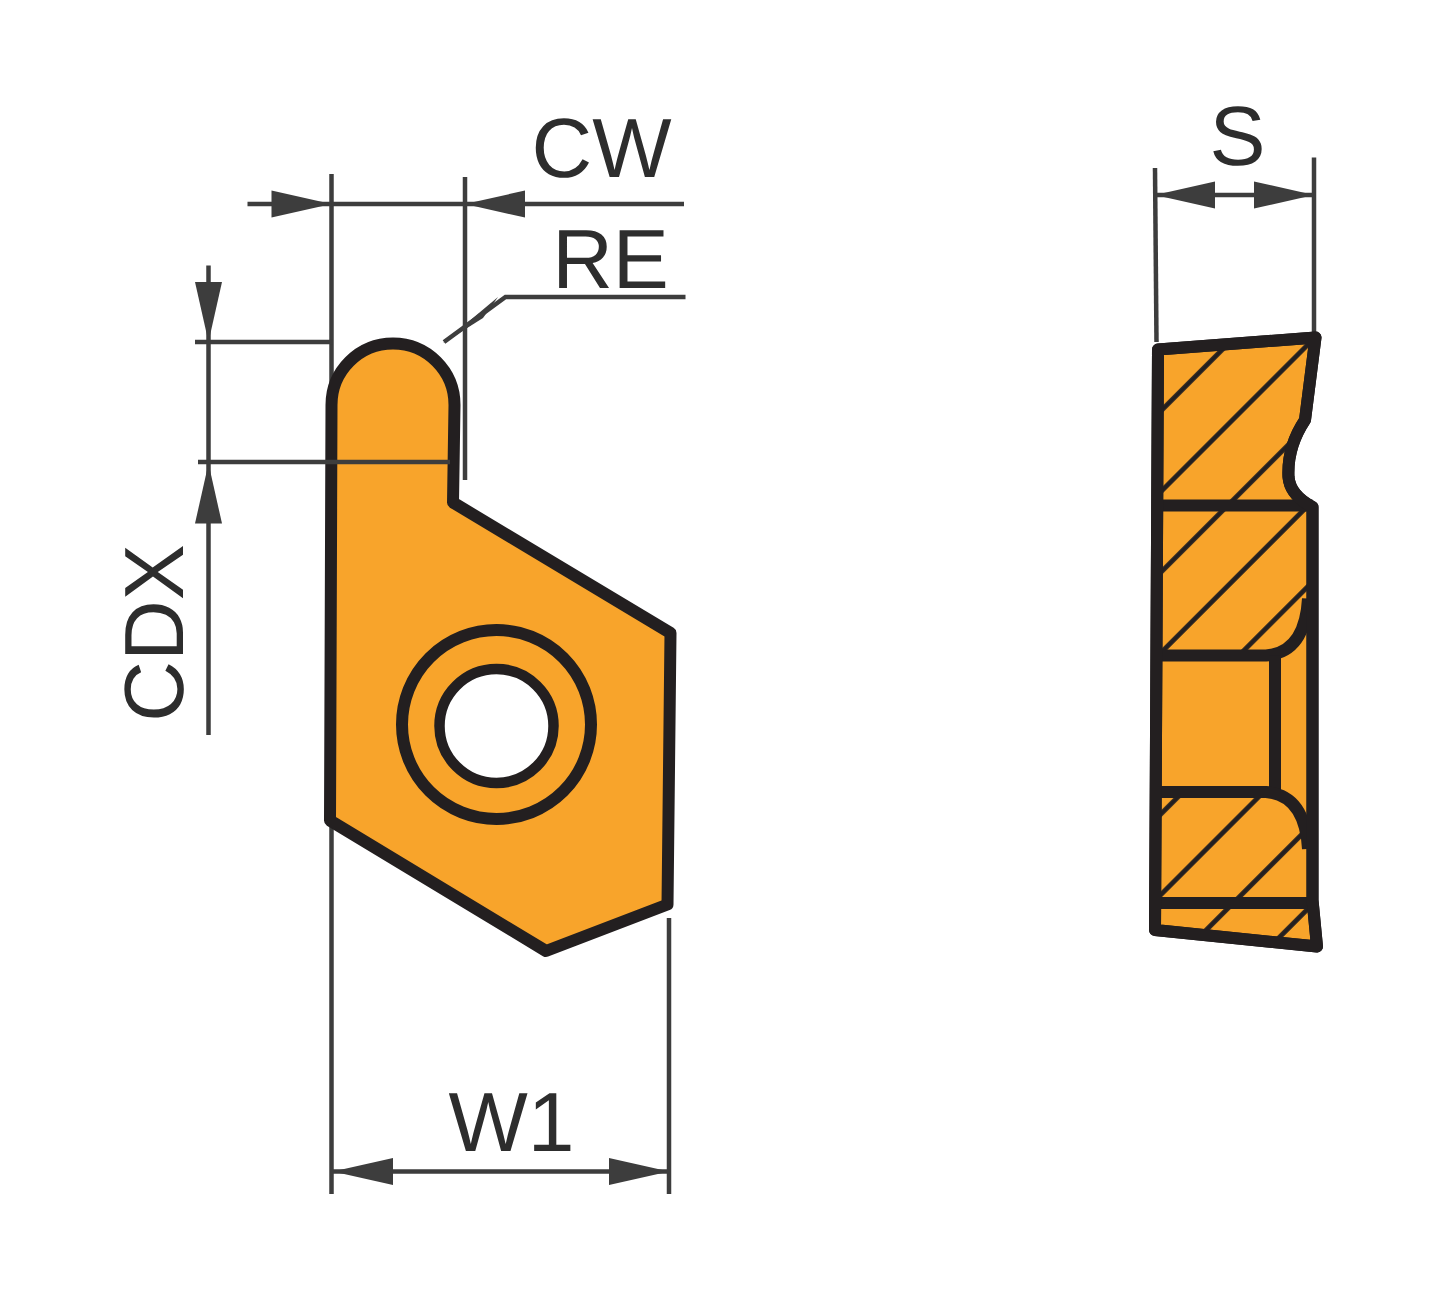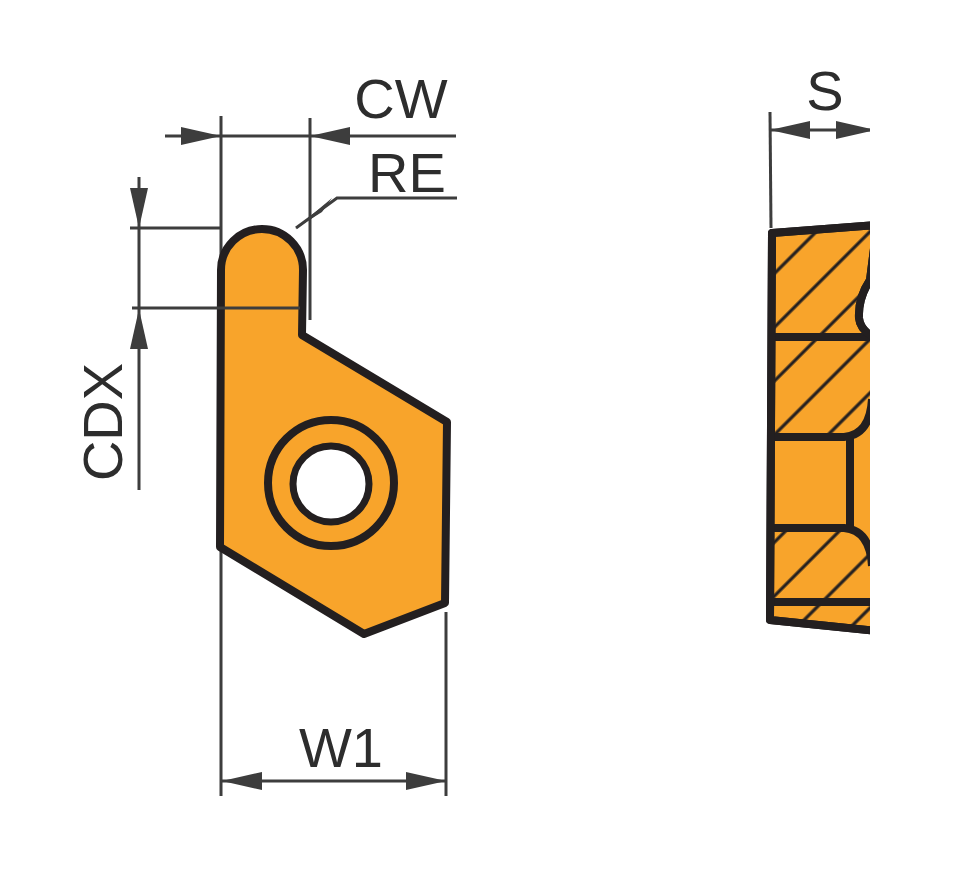--- a/index.html
+++ b/index.html
@@ -10,21 +10,21 @@
     --c-background: #FFFFFF;
     --c-hole_fill: #FFFFFF;
   }
   html, body {
     margin: 0;
     padding: 0;
     background: var(--c-background);
   }
   .stage {
     position: relative;
-    width: 870px;
+    width: 960px;
     height: 870px;
     background: var(--c-background);
     overflow: hidden;
   }
   svg { display: block; }
   .body {
     fill: var(--c-insert_fill);
     stroke: var(--c-outline);
     stroke-width: 8;
     stroke-linejoin: round;

